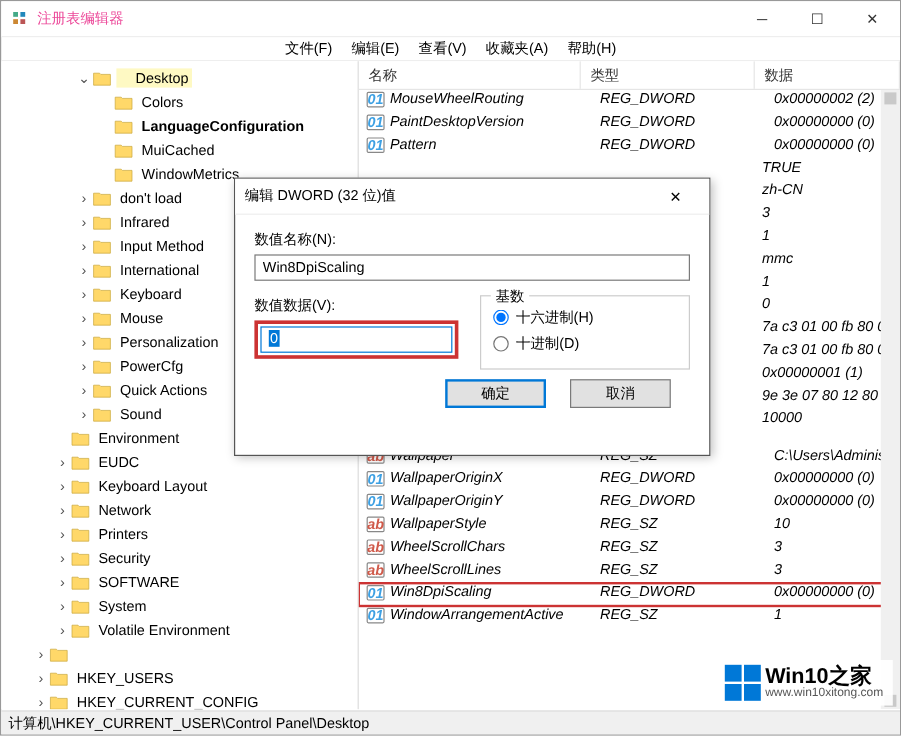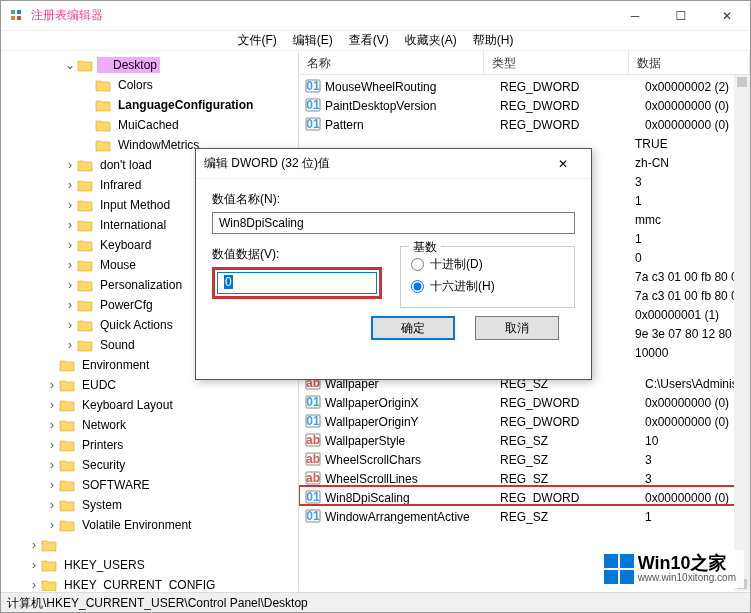--- a/index.html
+++ b/index.html
@@ -16,33 +16,33 @@
 .menu-item { padding: 2px 8px; color: #000; }
 
 
 .main { display: flex; height: 540px; }
 .tree-pane { width: 298px; border-right: 1px solid #ddd; overflow: hidden; position: relative; background: #fff; }
 .list-pane { flex: 1; overflow: hidden; position: relative; }
 
 
 .tree { padding-top: 4px; }
 .tree-row { display: flex; align-items: center; height: 20px; white-space: nowrap; }
-.tree-row.selected .tree-label { background: #f0abfc; padding-left: 16px; }
+.tree-row.selected .tree-label { background: #fef9c3; padding-left: 16px; }
 .tree-label { padding: 1px 3px; }
 .expander { width: 14px; text-align: center; color: #555; user-select: none; }
 .folder-icon { width: 16px; height: 14px; margin-right: 4px; }
 
 
 .list-header { display: flex; height: 24px; border-bottom: 1px solid #e5e5e5; background: #fff; }
 .list-header > div { padding: 4px 8px; border-right: 1px solid #e5e5e5; color: #333; }
 .col-name { width: 185px; }
 .col-type { width: 145px; }
 .col-data { flex: 1; }
 .list-body { }
-.list-row { display: flex; height: 19px; align-items: flex-end; padding-left: 6px; white-space: nowrap; }
+.list-row { display: flex; height: 19px; align-items: flex-start; padding-left: 6px; white-space: nowrap; font-style: italic; }
 .list-row.sel { outline: 2px solid #c33; outline-offset: -1px; }
 .val-icon { width: 16px; height: 16px; margin-right: 4px; flex-shrink: 0; }
 .list-row .cn { width: 175px; overflow: hidden; }
 .list-row .ct { width: 145px; }
 .list-row .cd { flex: 1; overflow: hidden; }
 
 
 .dialog { position: absolute; left: 194px; top: 147px; width: 397px; height: 232px; background: #fff; border: 1px solid #555; box-shadow: 2px 2px 8px rgba(0,0,0,.25); z-index: 10; }
 .dlg-title { height: 30px; display: flex; align-items: center; padding: 0 8px; background: #fff; border-bottom: 1px solid #eee; }
 .dlg-title-text { flex: 1; color: #000; }
@@ -470,26 +470,26 @@
     <div class="row2">
       <div class="val-col">
         <div class="field-label">数值数据(V):</div>
         <div class="val-input-wrap">
           <div class="val-input"><span class="seltext">0</span></div>
         </div>
       </div>
       <fieldset class="base-group">
         <div class="base-legend">基数</div>
         <label class="radio-row">
+          <input type="radio" name="base" checked="" style="">
+          <span>十六进制(H)</span>
+        </label>
+        <label class="radio-row">
           <input type="radio" name="base" style="">
           <span>十进制(D)</span>
-        </label>
-        <label class="radio-row">
-          <input type="radio" name="base" checked="" style="">
-          <span>十六进制(H)</span>
         </label>
       </fieldset>
     </div>
     <div class="dlg-buttons">
       <div class="btn primary">确定</div>
       <div class="btn">取消</div>
     </div>
   </div>
 </div>
 

